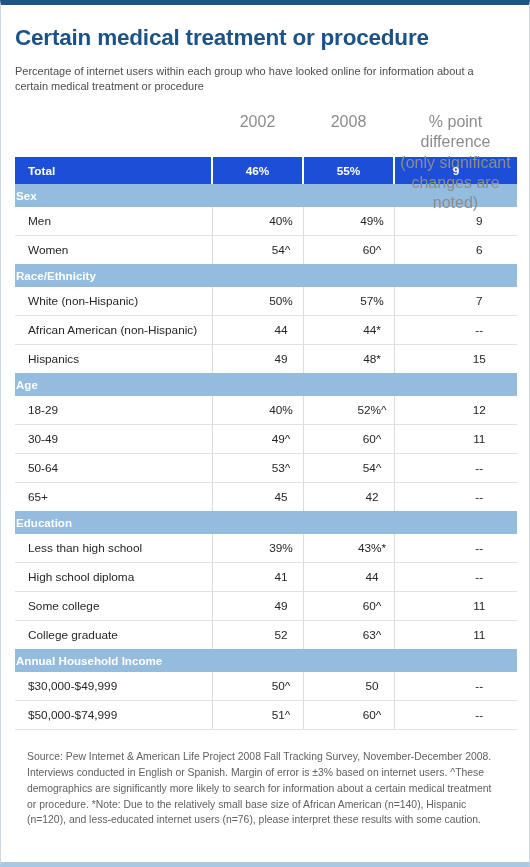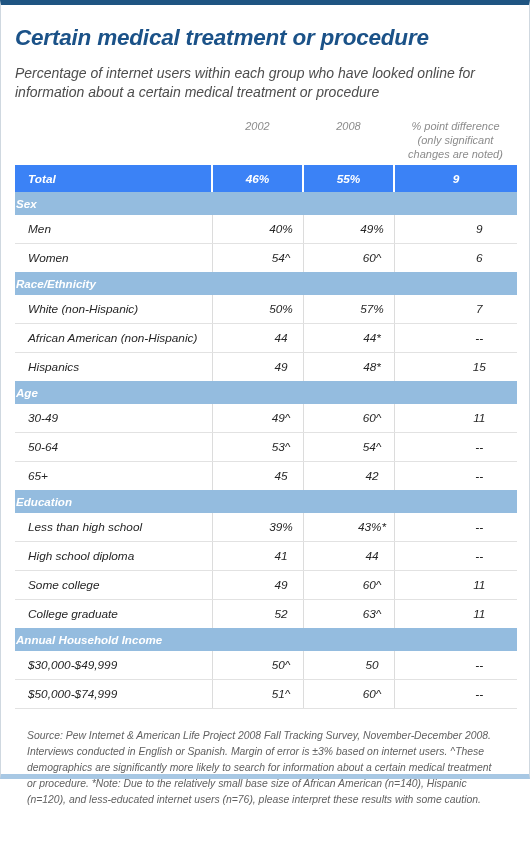--- a/index.html
+++ b/index.html
@@ -10,63 +10,62 @@
     width: 530px;
     height: 867px;
     background: #ffffff;
     font-family: "Liberation Sans", sans-serif;
     overflow: hidden;
   }
   .page {
     position: relative;
     box-sizing: border-box;
     width: 530px;
-    height: 779px;
+    height: 867px;
     background: #ffffff;
     border-top: 5px solid #1f5582;
     border-bottom: 5px solid #a8c8e4;
     border-left: 1px solid #cfd8e0;
     border-right: 1px solid #cfd8e0;
     padding: 0;
-    font-style: italic;
   }
   .inner {
     padding: 0 14px;
   }
 
   
   .title {
     margin: 0;
     padding: 21px 0 0 0;
     font-size: 22.5px;
     font-weight: bold;
     color: #1b5288;
     letter-spacing: -0.2px;
     line-height: 1.1;
   }
   .subtitle {
     margin: 0;
     padding: 13px 0 0 0;
-    font-size: 14px;
+    font-size: 11px;
     color: #4d4d4d;
     line-height: 1.38;
     max-width: 460px;
   }
 
   
   .colhead {
     display: flex;
     align-items: flex-start;
     margin-top: 17px;
     height: 46px;
   }
   .colhead .ch-spacer { width: 197px; flex: 0 0 197px; }
   .colhead .ch-cell {
     text-align: center;
-    font-size: 11px;
+    font-size: 16px;
     color: #8c8c8c;
     line-height: 1.27;
     padding-top: 1px;
   }
   .ch-y1 { width: 91px; flex: 0 0 91px; }
   .ch-y2 { width: 91px; flex: 0 0 91px; }
   .ch-diff { width: 123px; flex: 0 0 123px; }
 
   
   .tbl {
@@ -74,21 +73,21 @@
     border-collapse: collapse;
     table-layout: fixed;
     font-size: 11.8px;
   }
   .tbl col.c-label { width: 197px; }
   .tbl col.c-y1    { width: 91px; }
   .tbl col.c-y2    { width: 91px; }
   .tbl col.c-diff  { width: 123px; }
 
   tr.total-row td {
-    background: #3b82f6;
+    background: #1d4ed8;
     color: #ffffff;
     font-weight: bold;
     height: 25px;
     border-right: 2px solid #ffffff;
     vertical-align: middle;
   }
   tr.total-row td:last-child { border-right: none; }
   tr.total-row td.lbl { padding-left: 13px; text-align: left; }
   tr.total-row td.num { text-align: center; }
 
@@ -199,20 +198,26 @@
           <tr class="data-row last-in-section">
             <td class="lbl">Hispanics</td>
             <td class="num">49</td>
             <td class="num">48*</td>
             <td class="num">15</td>
           </tr>
           <tr class="section-row">
             <td colspan="4">Age</td>
           </tr>
           <tr class="data-row">
+            <td class="lbl">18-29</td>
+            <td class="num">40%</td>
+            <td class="num">52%^</td>
+            <td class="num">12</td>
+          </tr>
+          <tr class="data-row">
             <td class="lbl">30-49</td>
             <td class="num">49^</td>
             <td class="num">60^</td>
             <td class="num">11</td>
           </tr>
           <tr class="data-row">
             <td class="lbl">50-64</td>
             <td class="num">53^</td>
             <td class="num">54^</td>
             <td class="num">--</td>

